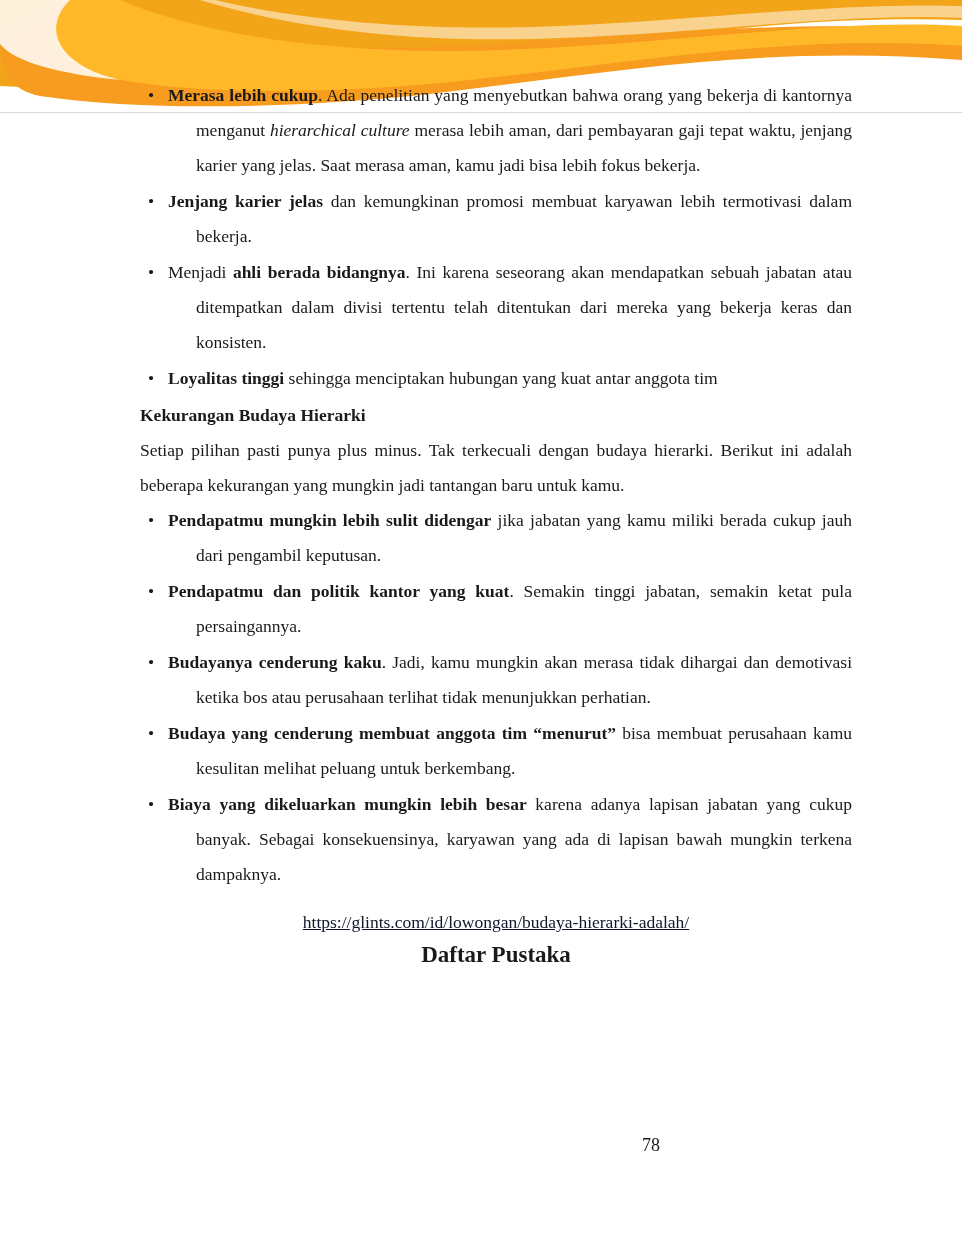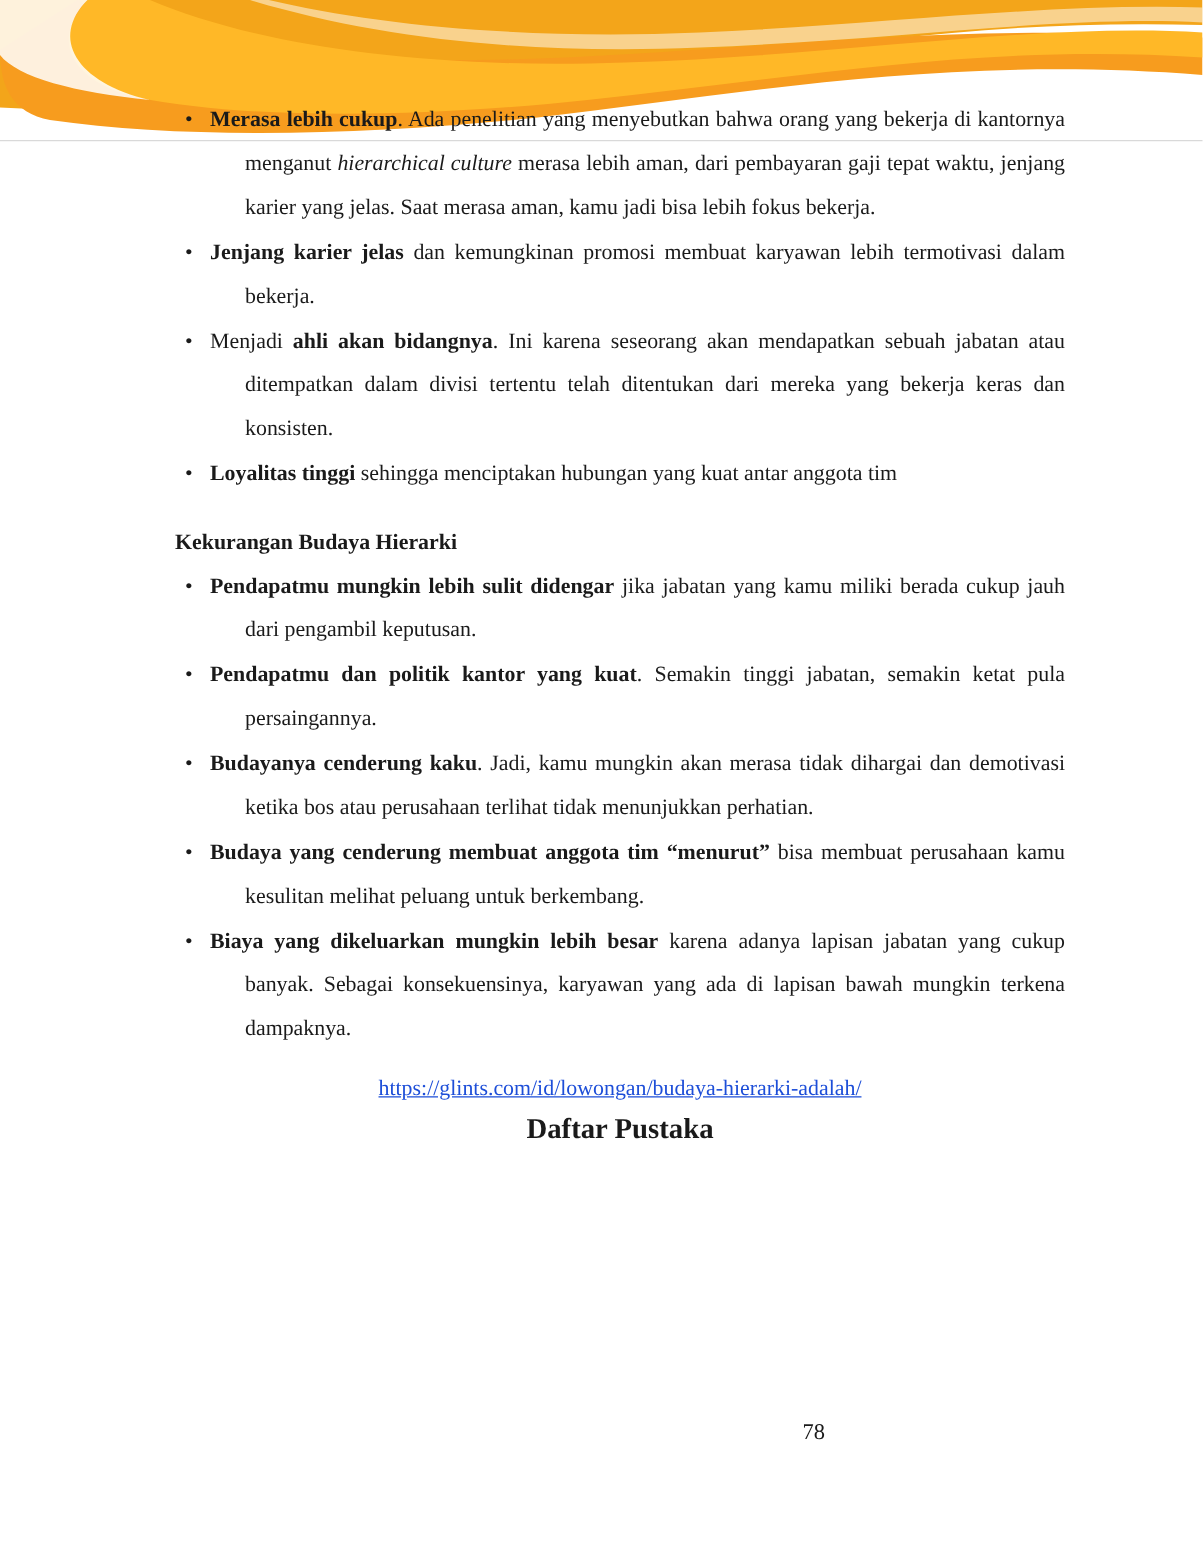--- a/index.html
+++ b/index.html
@@ -79,39 +79,39 @@
     text-indent: -28px;
   }
 
   b, strong { font-weight: bold; }
   i, em { font-style: italic; }
 
   .subhead {
     font-size: 17.5px;
     line-height: 35px;
     font-weight: bold;
-    margin-top: 20px;
+    margin-top: 2px;
   }
 
   p.para {
     font-size: 17.5px;
     line-height: 35px;
     text-align: justify;
     text-justify: inter-word;
     margin: 0;
   }
 
   .link-line {
     text-align: center;
     font-size: 17.5px;
     line-height: 32px;
     margin-top: 14px;
   }
   .link-line a {
-    color: #1d4ed8;
+    color: #0f172a;
     text-decoration: underline;
   }
 
   h1.ref-title {
     text-align: center;
     font-size: 23px;
     font-weight: bold;
     margin: 2px 0 0 0;
     line-height: 30px;
   }
@@ -155,30 +155,31 @@
       <li class="hang">
         <span class="dot">•</span>
         <span class="txt"><b>Merasa lebih cukup</b><span>. Ada penelitian yang menyebutkan bahwa orang yang bekerja di kantornya menganut </span><i>hierarchical culture</i><span> merasa lebih aman, dari pembayaran gaji tepat waktu, jenjang karier yang jelas. Saat merasa aman, kamu jadi bisa lebih fokus bekerja.</span></span>
       </li>
       <li class="hang">
         <span class="dot">•</span>
         <span class="txt"><b>Jenjang karier jelas</b><span> dan kemungkinan promosi membuat karyawan lebih termotivasi dalam bekerja.</span></span>
       </li>
       <li class="hang">
         <span class="dot">•</span>
-        <span class="txt"><span>Menjadi </span><b>ahli akan bidangnya</b><span>. Ini karena seseorang akan mendapatkan sebuah jabatan atau ditempatkan dalam divisi tertentu telah ditentukan dari mereka yang bekerja keras dan konsisten.</span></span>
+        <span class="txt"><span>Menjadi </span><b>ahli berada bidangnya</b><span>. Ini karena seseorang akan mendapatkan sebuah jabatan atau ditempatkan dalam divisi tertentu telah ditentukan dari mereka yang bekerja keras dan konsisten.</span></span>
       </li>
       <li>
         <span class="dot">•</span>
         <span class="txt"><b>Loyalitas tinggi</b><span> sehingga menciptakan hubungan yang kuat antar anggota tim</span></span>
       </li>
     </ul>
 
     <div class="subhead">Kekurangan Budaya Hierarki</div>
 
+    <p class="para">Setiap pilihan pasti punya plus minus. Tak terkecuali dengan budaya hierarki. Berikut ini adalah beberapa kekurangan yang mungkin jadi tantangan baru untuk kamu.</p>
 
     <ul class="bullets">
       <li class="hang">
         <span class="dot">•</span>
         <span class="txt"><b>Pendapatmu mungkin lebih sulit didengar</b><span> jika jabatan yang kamu miliki berada cukup jauh dari pengambil keputusan.</span></span>
       </li>
       <li class="hang">
         <span class="dot">•</span>
         <span class="txt"><b>Pendapatmu dan politik kantor yang kuat</b><span>. Semakin tinggi jabatan, semakin ketat pula persaingannya.</span></span>
       </li>

